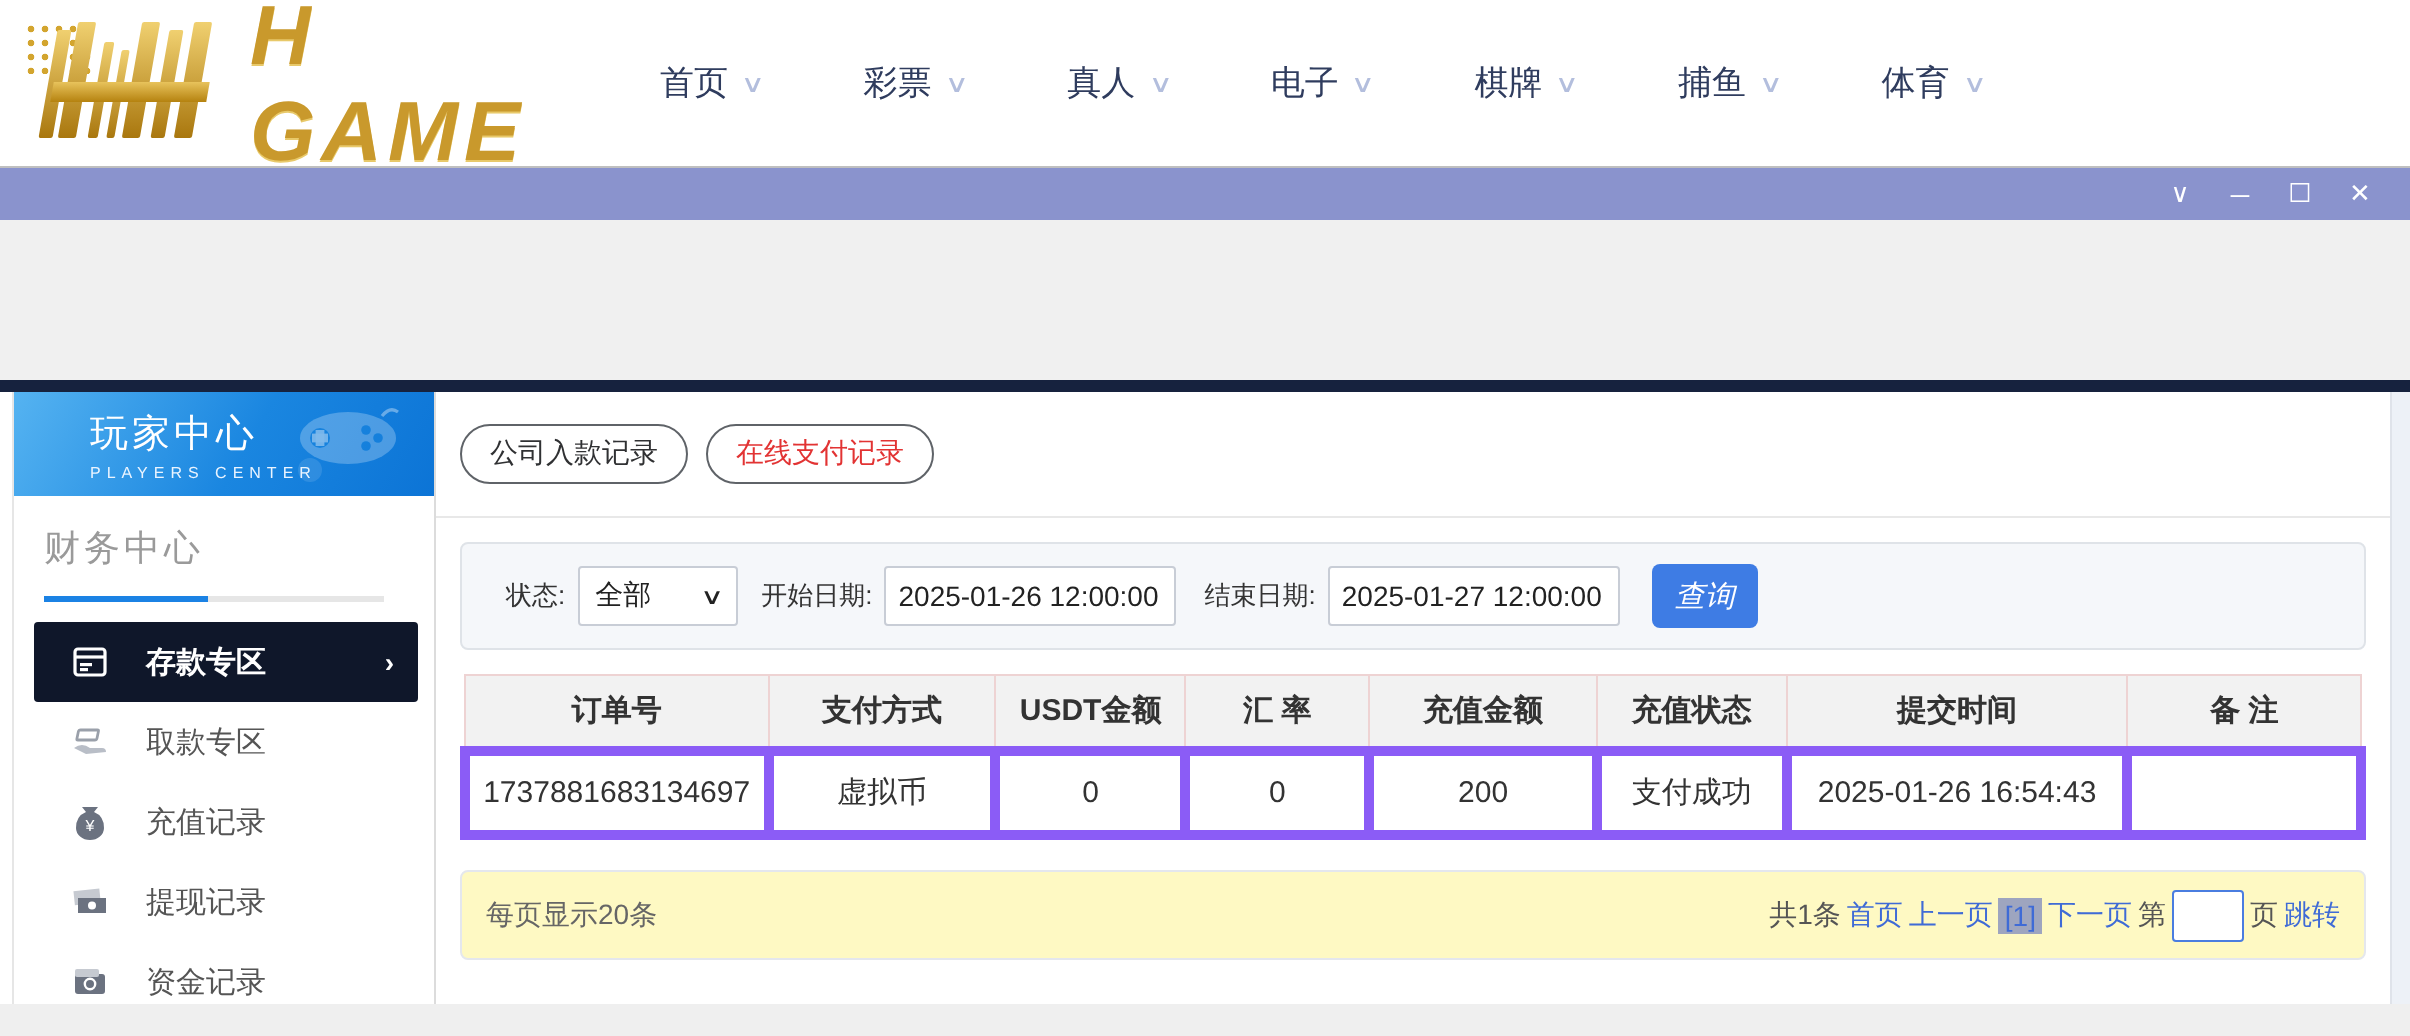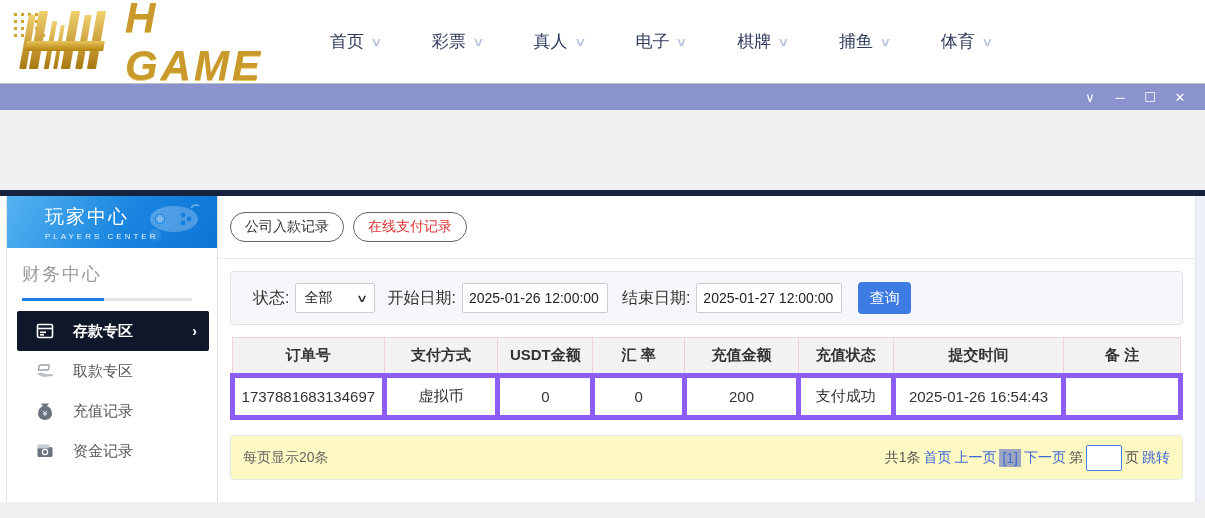--- a/index.html
+++ b/index.html
@@ -56,29 +56,29 @@
   
   .main { flex:1; background:#fff; border-right:1px solid #dfe3ea; display:flex; flex-direction:column; }
   .right-strip { width:9px; background:#edf1f7; }
   .tabs-row { height:63px; display:flex; align-items:center; gap:9px; padding-left:12px;
     border-bottom:1px solid #e8e8e8; }
   .pill { border:1px solid #5f6368; border-radius:16px; padding:5px 14px; font-size:14px;
     color:#303133; background:#fff; cursor:pointer; }
   .pill.active { color:#e23333; }
   .filter-panel { margin:12px 12px 0 12px; background:#f5f7fa; border:1px solid #dfe3e8;
     border-radius:4px; height:54px; display:flex; align-items:center; padding:0 22px; gap:6px; }
-  .flabel { font-size:16px; color:#333; }
+  .flabel { font-size:13px; color:#333; }
   .select-box { width:80px; height:30px; background:#fff; border:1px solid #c8cdd6; border-radius:2px;
     display:flex; align-items:center; justify-content:space-between; padding:0 8px; font-size:14px;
     color:#222; margin-right:6px; cursor:pointer; }
   .select-box .chev { font-size:11px; color:#222; transform:scaleX(1.5); }
   .date-input { width:146px; height:30px; border:1px solid #c8cdd6; border-radius:2px; background:#fff;
     font-size:14px; color:#222; padding:0 6px; font-family:"Liberation Sans","DejaVu Sans",sans-serif; }
   .query-btn { width:53px; height:32px; margin-left:10px; background:#3e7ce4; color:#fff; border:none;
-    border-radius:4px; font-size:15px; cursor:pointer; }
+    border-radius:4px; font-size:15px; cursor:pointer;font-style:italic; }
   .gap8 { width:2px; }
 
   .data-table { width:calc(100% - 24px); margin:12px 12px 0 12px; border-collapse:collapse;
     table-layout:fixed; }
   .data-table th { background:#f2f2f2; border:1px solid #eed3d3; height:38px; font-size:15px;
     color:#333; font-weight:bold; }
   .data-table td { background:#fff; border:5px solid #8b5cf6; height:42px; font-size:15px;
     color:#333; text-align:center; }
 
   .pagebar { margin:15px 12px 0 12px; border:1px solid #e4e7ed; border-radius:4px; background:#fef9c3;
@@ -200,20 +200,30 @@
         <span>取款专区</span>
       </div>
       <div class="menu-item">
         <span class="micon">
           <svg width="16" height="18" viewBox="0 0 16 18">
               <path d="M6 4 L4 1.5 h8 L10 4 q5 2 5 8 a7 6 0 0 1 -14 0 q0 -6 5 -8 z" fill="#6b7280"></path>
               <text x="8" y="13.5" font-size="8" fill="#ffffff" text-anchor="middle">¥</text>
             </svg>
         </span>
         <span>充值记录</span>
+      </div>
+      <div class="menu-item">
+        <span class="micon">
+          <svg width="20" height="16" viewBox="0 0 20 16">
+              <rect x="2" y="2" width="13" height="7" transform="rotate(-6 8 5)" fill="#c6cad1"></rect>
+              <rect x="4" y="6" width="14" height="7.5" fill="#6b7280"></rect>
+              <circle cx="11" cy="9.8" r="2" fill="#ffffff"></circle>
+            </svg>
+        </span>
+        <span>提现记录</span>
       </div>
       <div class="menu-item">
         <span class="micon">
           <svg width="18" height="16" viewBox="0 0 18 16">
               <rect x="1.5" y="4" width="15" height="10" rx="1.5" fill="#6b7280"></rect>
               <rect x="1.5" y="1.5" width="12" height="4" rx="1" fill="#c6cad1"></rect>
               <circle cx="9" cy="9" r="2.6" fill="none" stroke="#ffffff" stroke-width="1.2"></circle>
             </svg>
         </span>
         <span>资金记录</span>

